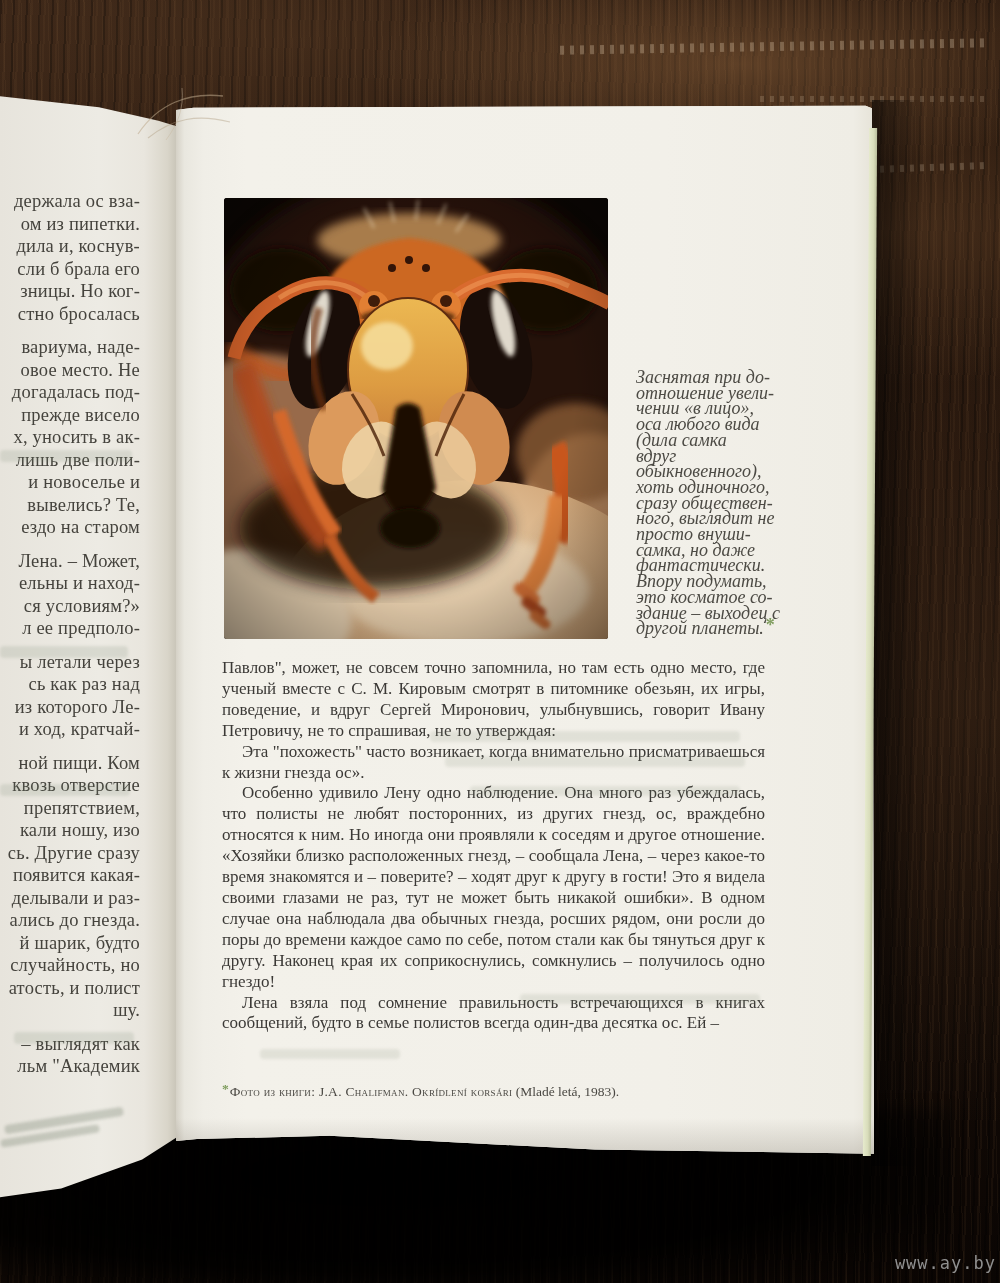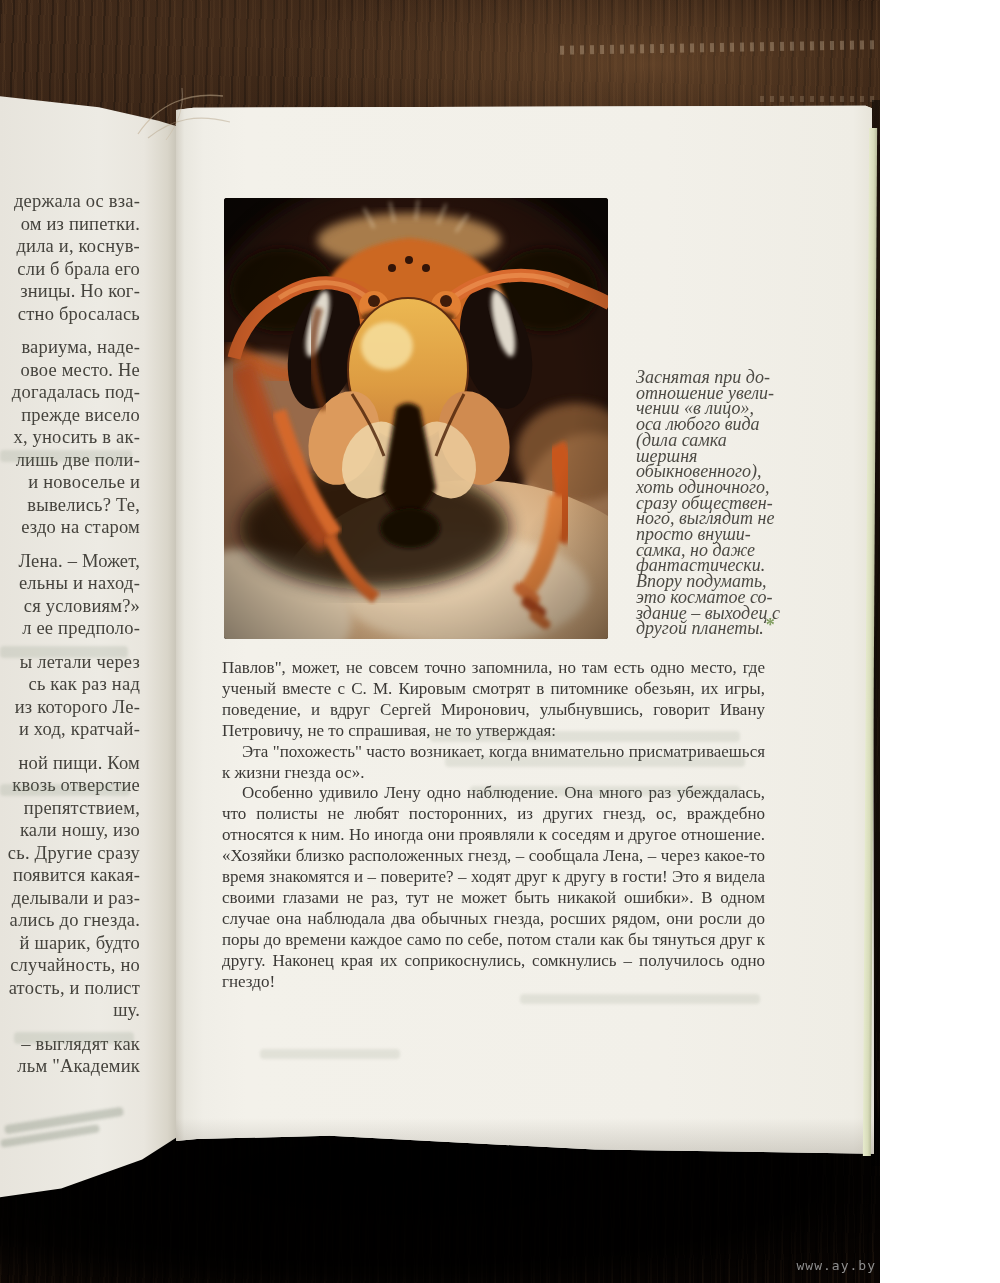--- a/index.html
+++ b/index.html
@@ -1,17 +1,17 @@
 <!DOCTYPE html>
 <html><head>
 <meta charset="utf-8">
 <style>
   html,body{margin:0;padding:0;}
   .scene{
-    position:relative;width:880px;height:1283px;overflow:hidden;
+    position:relative;width:1000px;height:1283px;overflow:hidden;
     font-family:"Liberation Serif","DejaVu Serif",serif;
     background-color:#120b07;
     background-image:
       radial-gradient(ellipse 520px 150px at 74% 5%, rgba(140,98,60,.50), transparent 72%),
       radial-gradient(ellipse 720px 220px at 88% 18%, rgba(115,78,46,.35), transparent 70%),
       radial-gradient(ellipse 420px 560px at 98% 55%, rgba(92,62,38,.28), transparent 75%),
       radial-gradient(ellipse 600px 200px at 30% 3%, rgba(96,66,40,.30), transparent 75%),
       repeating-linear-gradient(92deg, rgba(0,0,0,.32) 0 2px, transparent 2px 5px, rgba(165,118,72,.08) 5px 7px, transparent 7px 13px),
       repeating-linear-gradient(88.5deg, rgba(205,155,98,.06) 0 1px, transparent 1px 9px),
       linear-gradient(160deg,#3a2517 0%,#2e1c10 25%,#24150c 50%,#170d07 75%,#0a0503 100%);
@@ -72,21 +72,21 @@
   .bodytext p{margin:0;}
   .bodytext p.ind{text-indent:20px;}
 
   
   .footnote{position:absolute;left:46px;top:982px;width:520px;
     font-size:13.5px;color:#4a4843;white-space:nowrap;}
   .fn-sc{font-variant:small-caps;letter-spacing:.3px;}
   .fn-marker{position:relative;top:-3px;font-weight:bold;margin-right:1px;}
 
   .watermark{position:absolute;right:4px;bottom:10px;
-    font-family:"DejaVu Sans Mono",monospace;font-size:13px;color:#8f8f8f;letter-spacing:1px;}
+    font-family:"DejaVu Sans Mono",monospace;font-size:17px;color:#8f8f8f;letter-spacing:1px;}
 
   .fibers{position:absolute;left:118px;top:74px;}
 </style>
 </head>
 <body>
 
 <div class="scene">
 
   <div class="speck sp1"></div>
   <div class="speck sp2"></div>
@@ -255,41 +255,45 @@
       </svg>
     </div>
 
     <div class="caption">
       <div class="caption-lines">
           <div class="ln">Заснятая при до-</div>
           <div class="ln">отношение увели-</div>
           <div class="ln">чении «в лицо»,</div>
           <div class="ln">оса любого вида</div>
           <div class="ln">(дила самка</div>
-          <div class="ln">шершня</div>
+          <div class="ln">вдруг</div>
           <div class="ln">обыкновенного),</div>
           <div class="ln">хоть одиночного,</div>
           <div class="ln">сразу обществен-</div>
           <div class="ln">ного, выглядит не</div>
           <div class="ln">просто внуши-</div>
           <div class="ln">самка, но даже</div>
           <div class="ln">фантастически.</div>
           <div class="ln">Впору подумать,</div>
           <div class="ln">это косматое со-</div>
           <div class="ln">здание – выходец с</div>
         </div>
       <div class="cap-last"><span>другой планеты.</span><span class="marker" style="color:#7f9d5e;">*</span></div>
     </div>
 
     <div class="bodytext">
       <p>Павлов", может, не совсем точно запомнила, но там есть одно место, где ученый вместе с С. М. Кировым смотрят в питомнике обезьян, их игры, поведение, и вдруг Сергей Миронович, улыбнувшись, говорит Ивану Петровичу, не то спрашивая, не то утверждая:</p>
       <p class="ind">Эта "похожесть" часто возникает, когда внимательно присматриваешься к жизни гнезда ос».</p>
       <p class="ind">Особенно удивило Лену одно наблюдение. Она много раз убеждалась, что полисты не любят посторонних, из других гнезд, ос, враждебно относятся к ним. Но иногда они проявляли к соседям и другое отношение. «Хозяйки близко расположенных гнезд, – сообщала Лена, – через какое-то время знакомятся и – поверите? – ходят друг к другу в гости! Это я видела своими глазами не раз, тут не может быть никакой ошибки». В одном случае она наблюдала два обычных гнезда, росших рядом, они росли до поры до времени каждое само по себе, потом стали как бы тянуться друг к другу. Наконец края их соприкоснулись, сомкнулись – получилось одно гнездо!</p>
+      <p class="ind">Лена взяла под сомнение правильность встречающихся в книгах сообщений, будто в семье полистов всегда один-два десятка ос. Ей –</p>
     </div>
 
+    <div class="footnote">
+      <span class="fn-marker" style="color:#7f9d5e;">*</span><span class="fn-sc">Фото из книги: J.A. Chalifman. Okrídlení korsári</span><span> (Mladé letá, 1983).</span>
+    </div>
 
     <div class="ghost" style="left:254px;top:629px;width:310px;height:11px;"></div>
     <div class="ghost" style="left:269px;top:654px;width:300px;height:11px;"></div>
     <div class="ghost" style="left:294px;top:684px;width:270px;height:10px;"></div>
     <div class="ghost" style="left:344px;top:892px;width:240px;height:10px;"></div>
     <div class="ghost" style="left:84px;top:947px;width:140px;height:10px;"></div>
   </div>
 
   <div class="fore-edge"></div>
 

